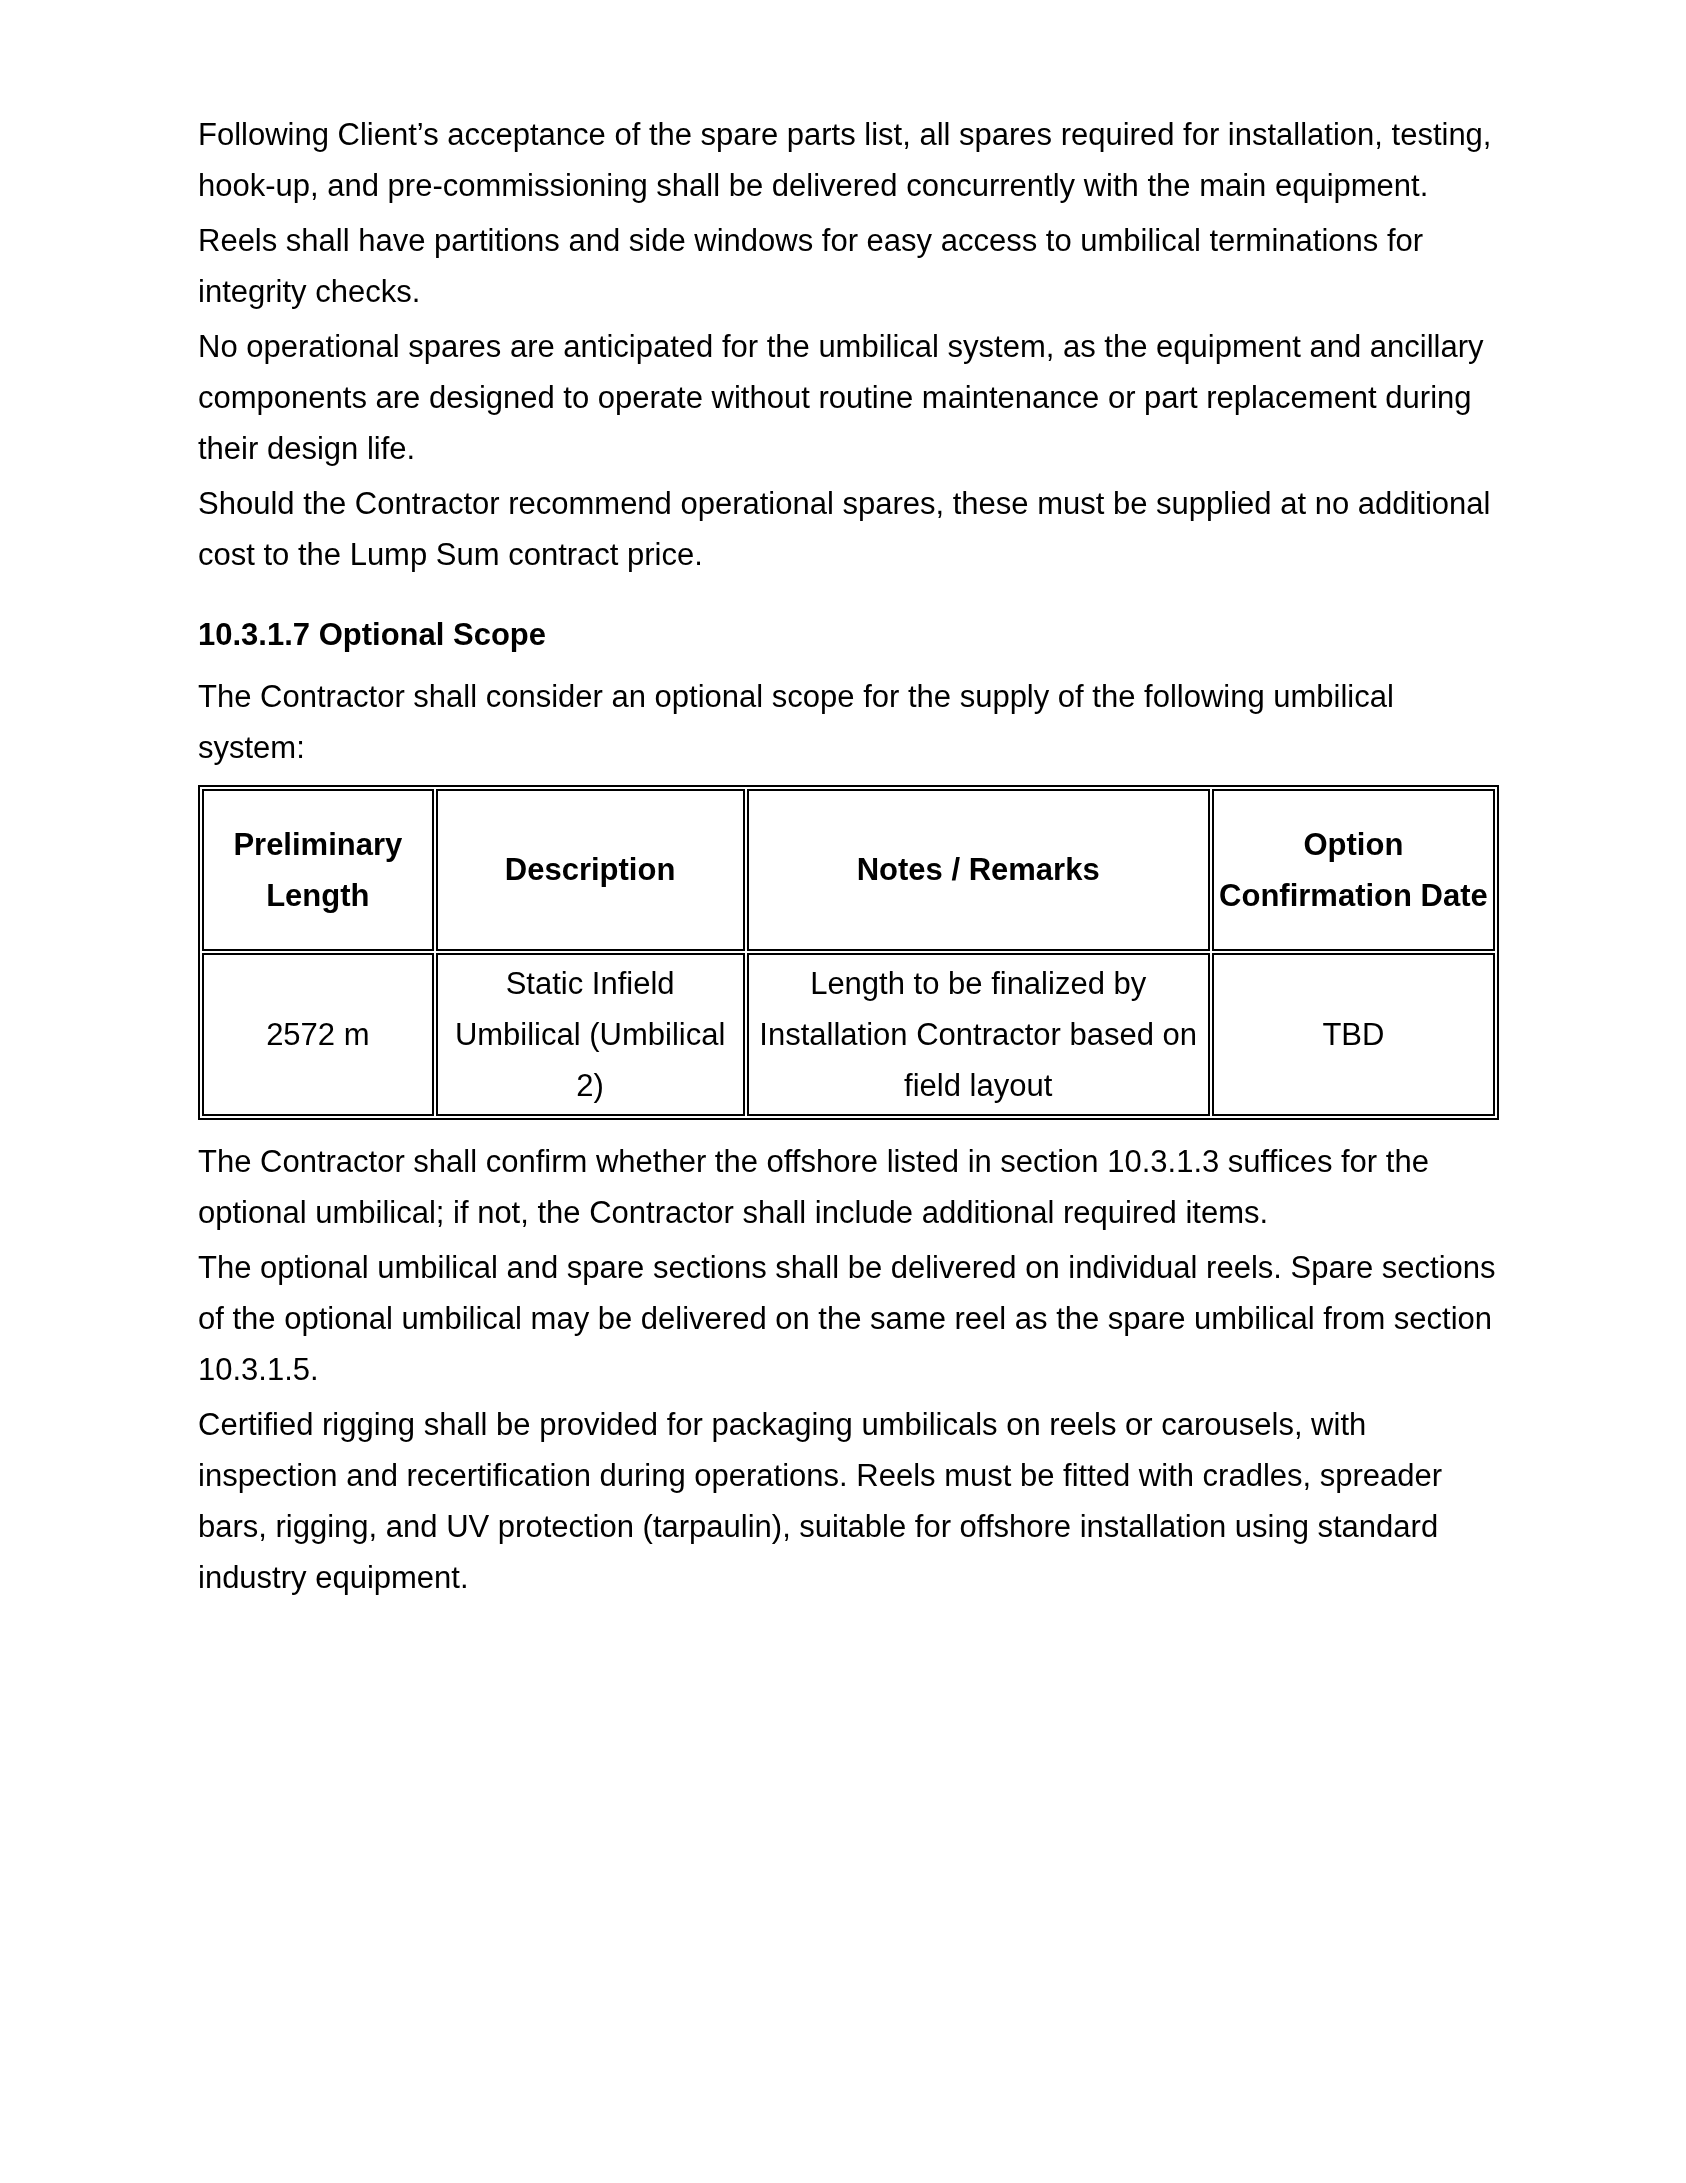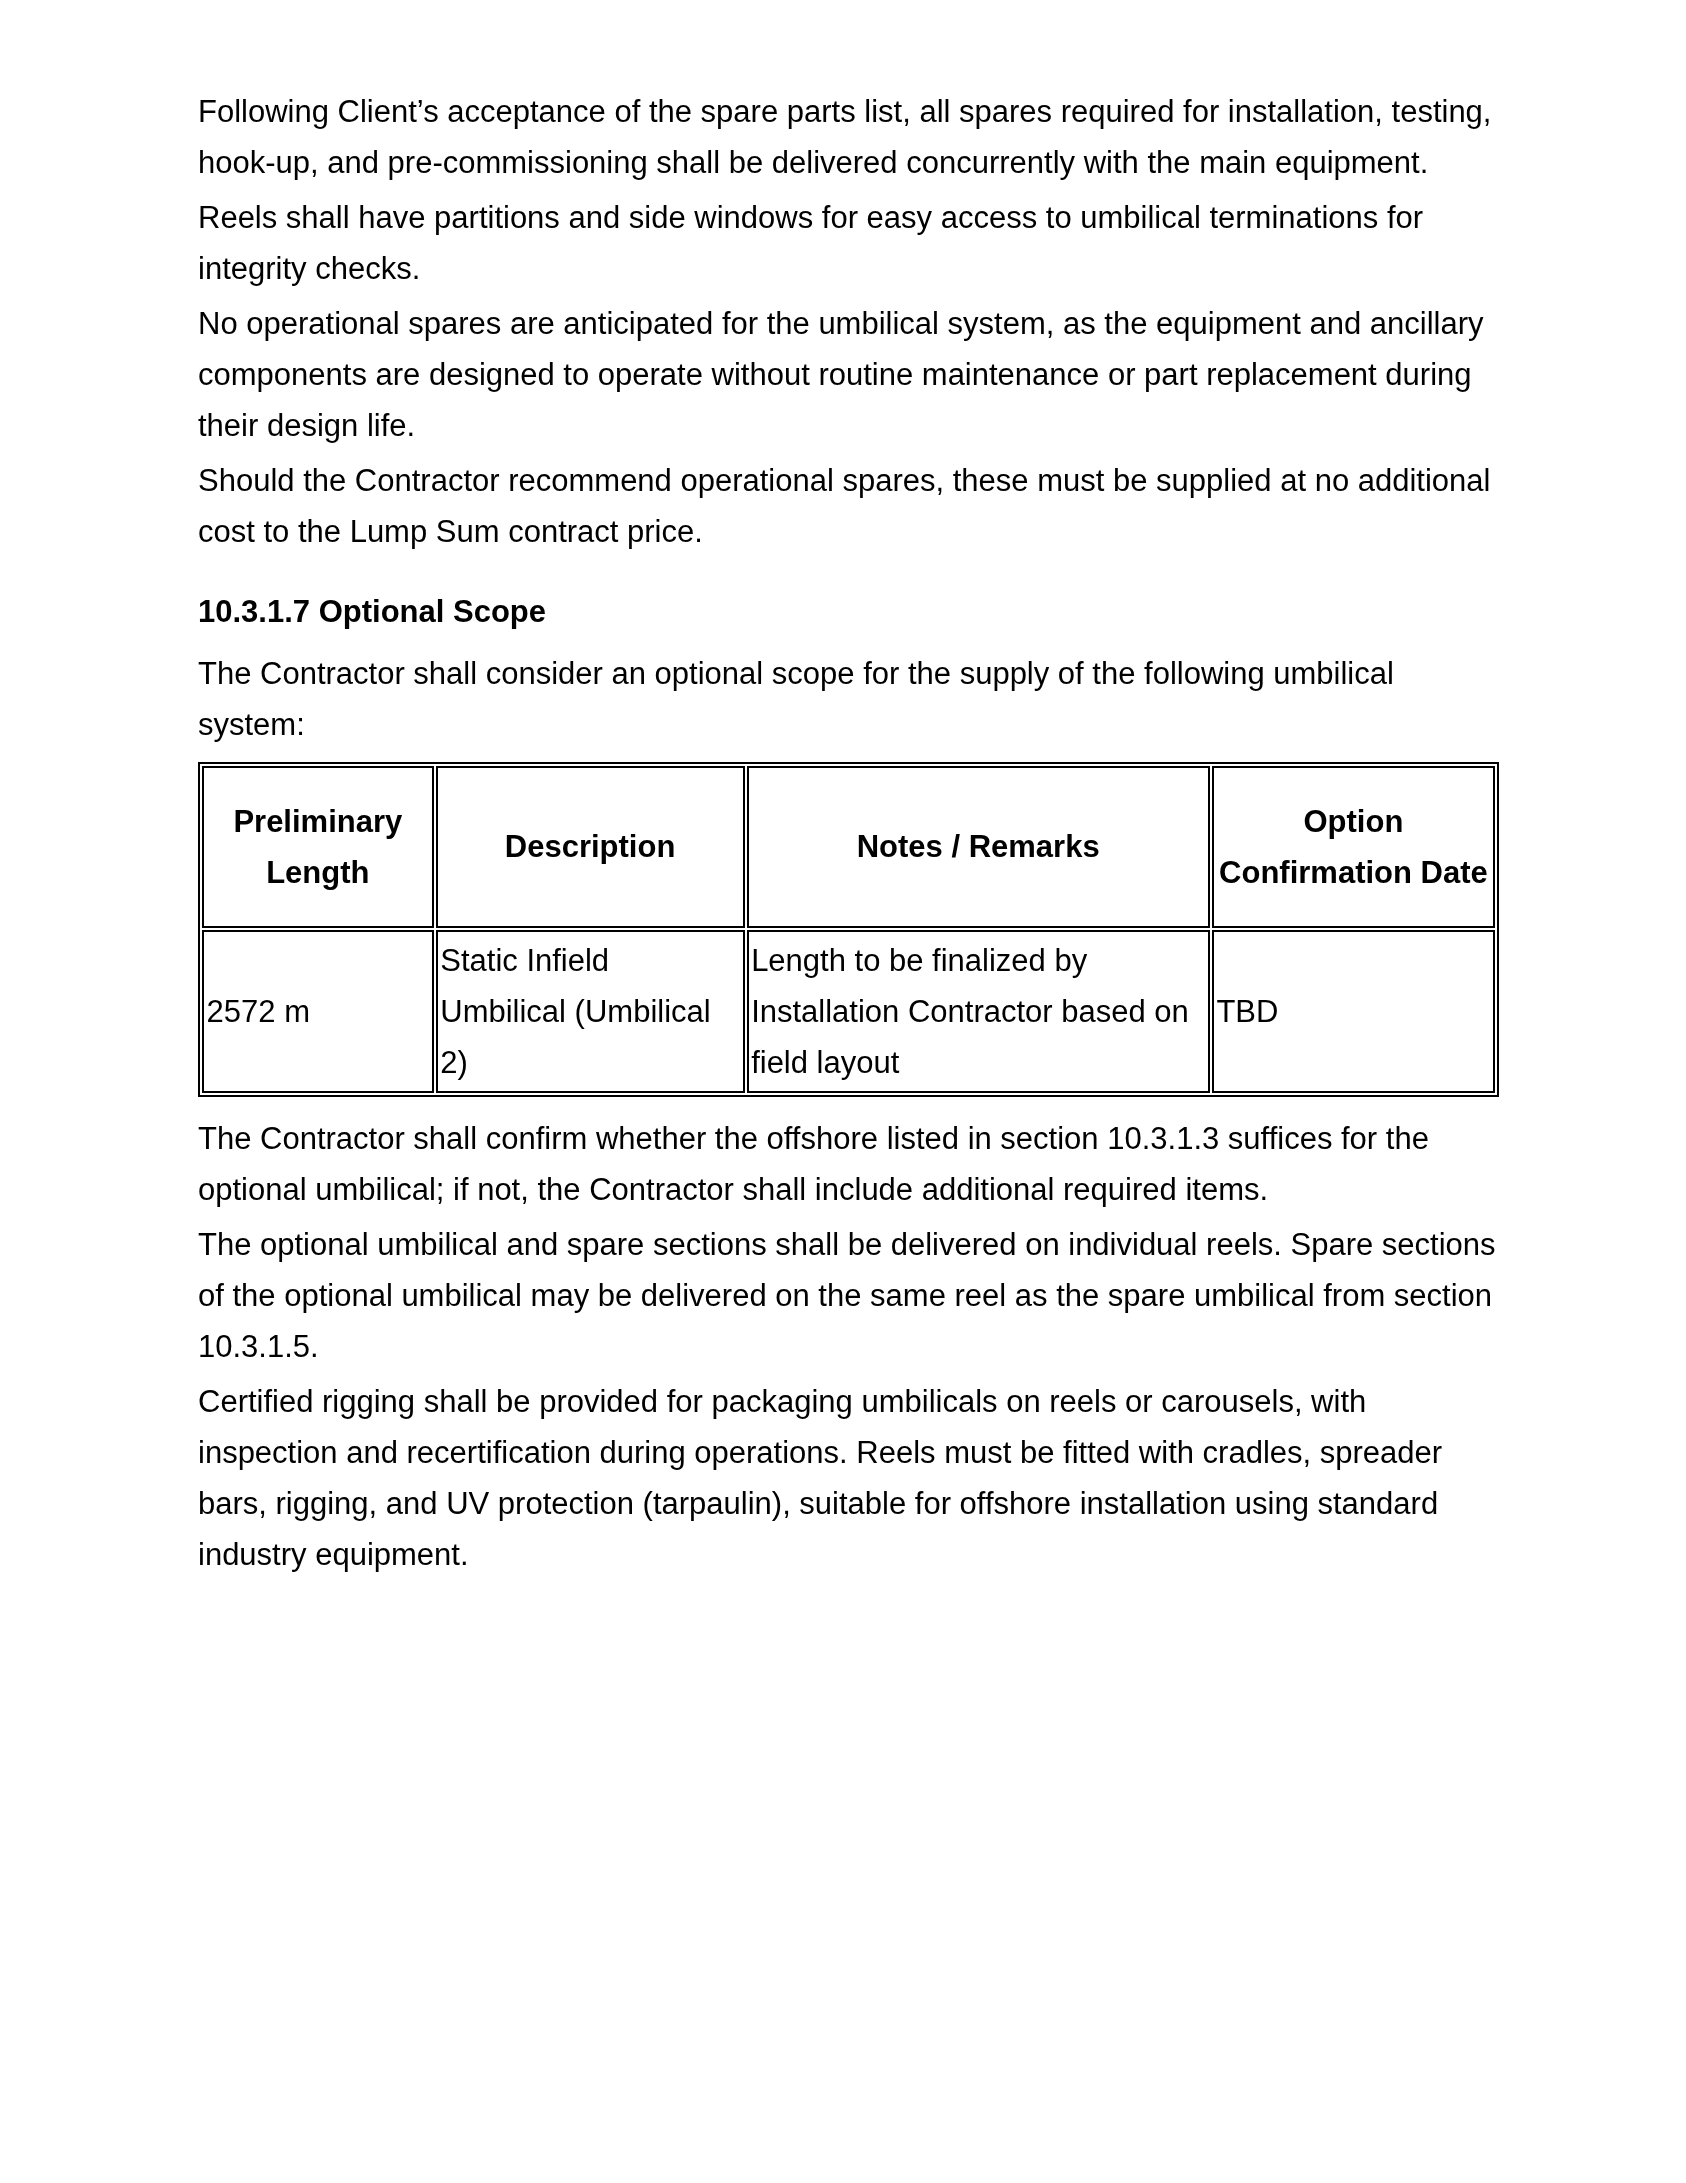--- a/index.html
+++ b/index.html
@@ -8,21 +8,21 @@
     background: #ffffff;
   }
   .page {
     position: relative;
     width: 1687px;
     height: 1854px;
     box-sizing: border-box;
     background: #ffffff;
     color: #000000;
     font-family: "Liberation Sans", "DejaVu Sans", sans-serif;
-    padding: 86px 188px 0 198px;
+    padding: 109px 188px 0 198px;
     overflow: hidden;
   }
   .body-par {
     font-size: 31px;
     line-height: 51px;
     margin: 0 0 4px 0;
     text-align: left;
   }
   .heading {
     font-size: 31px;
@@ -48,21 +48,21 @@
     vertical-align: middle;
     overflow: hidden;
     background: #ffffff;
   }
   table.opt-table th {
     font-weight: bold;
     text-align: center;
   }
   table.opt-table td {
     font-weight: normal;
-    text-align: left;
+    text-align: center;
   }
   .footer {
     position: absolute;
     left: 0;
     right: 0;
     top: 1999px;
     text-align: center;
     font-size: 17px;
     line-height: 25px;
     color: #a21caf;

